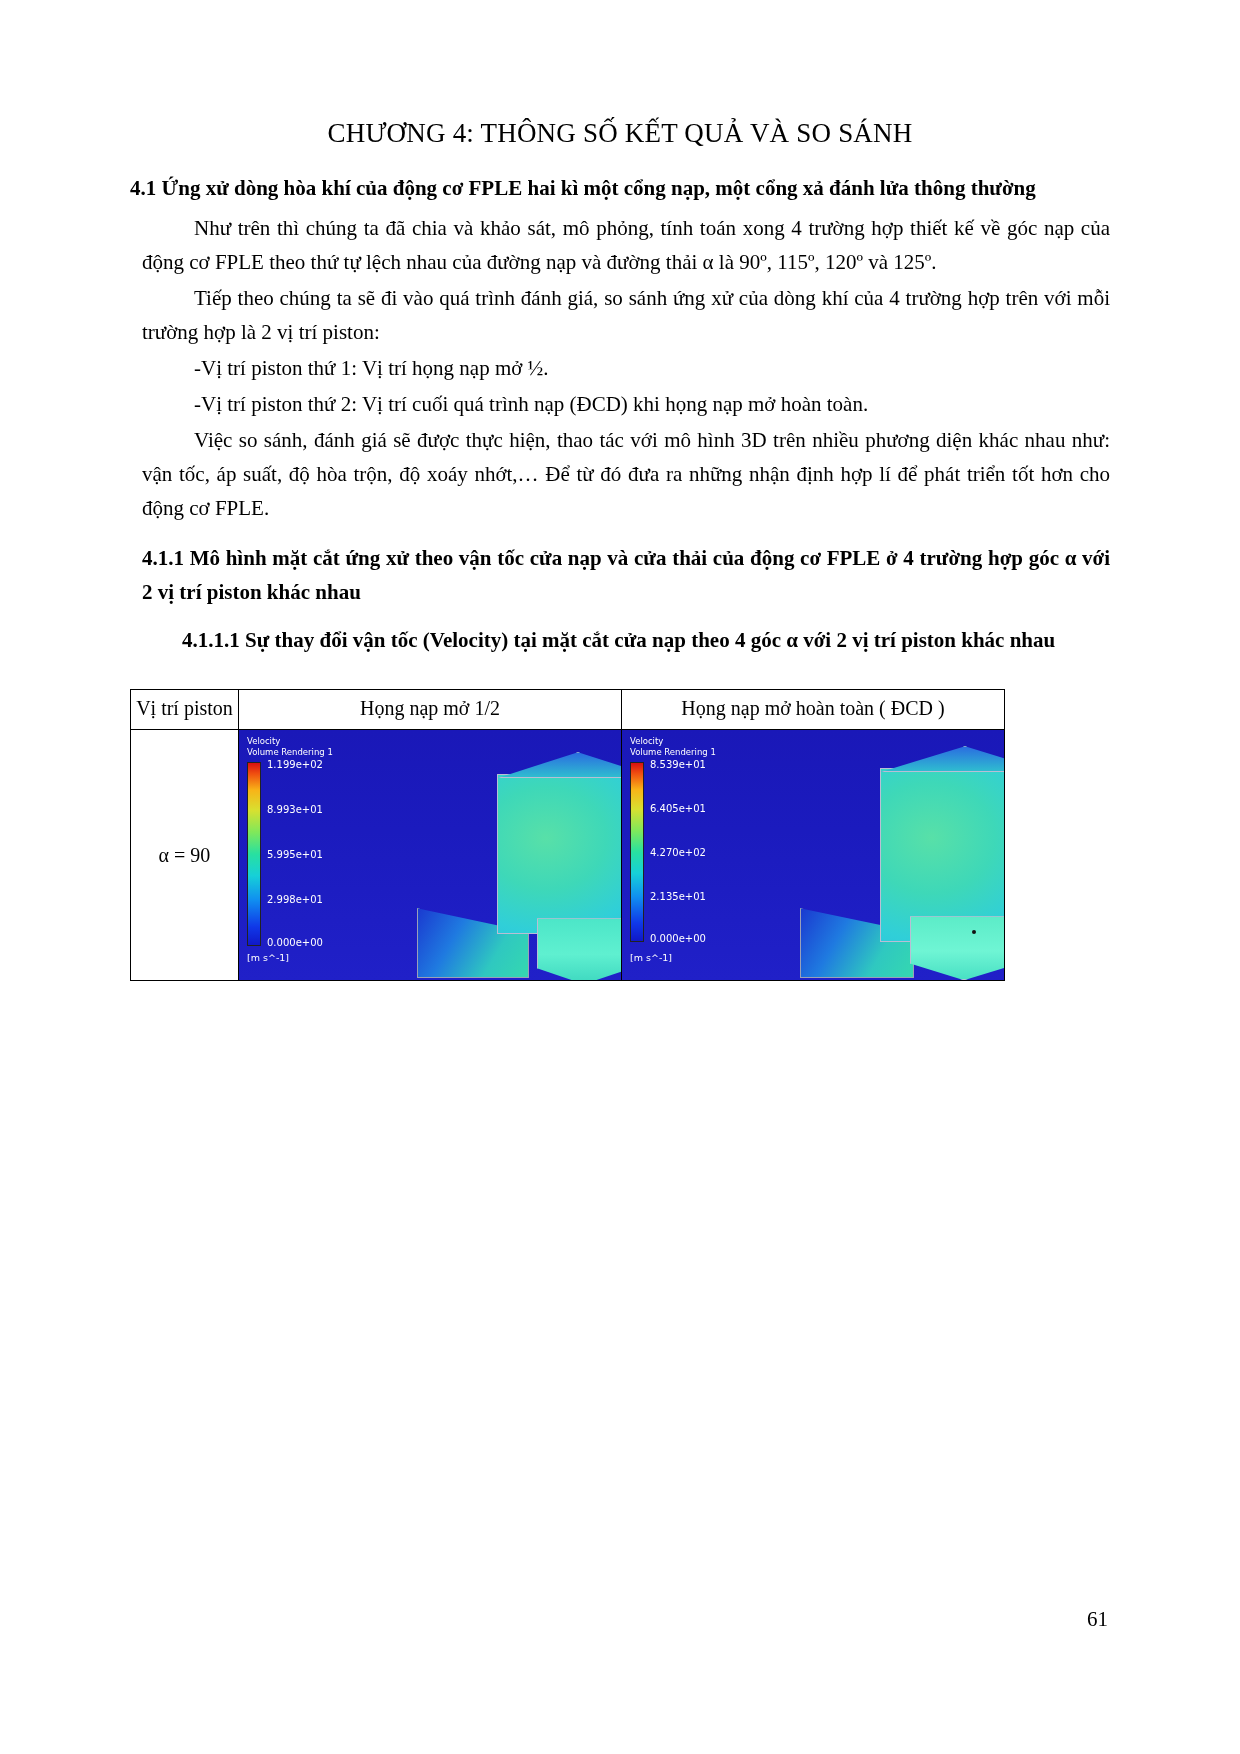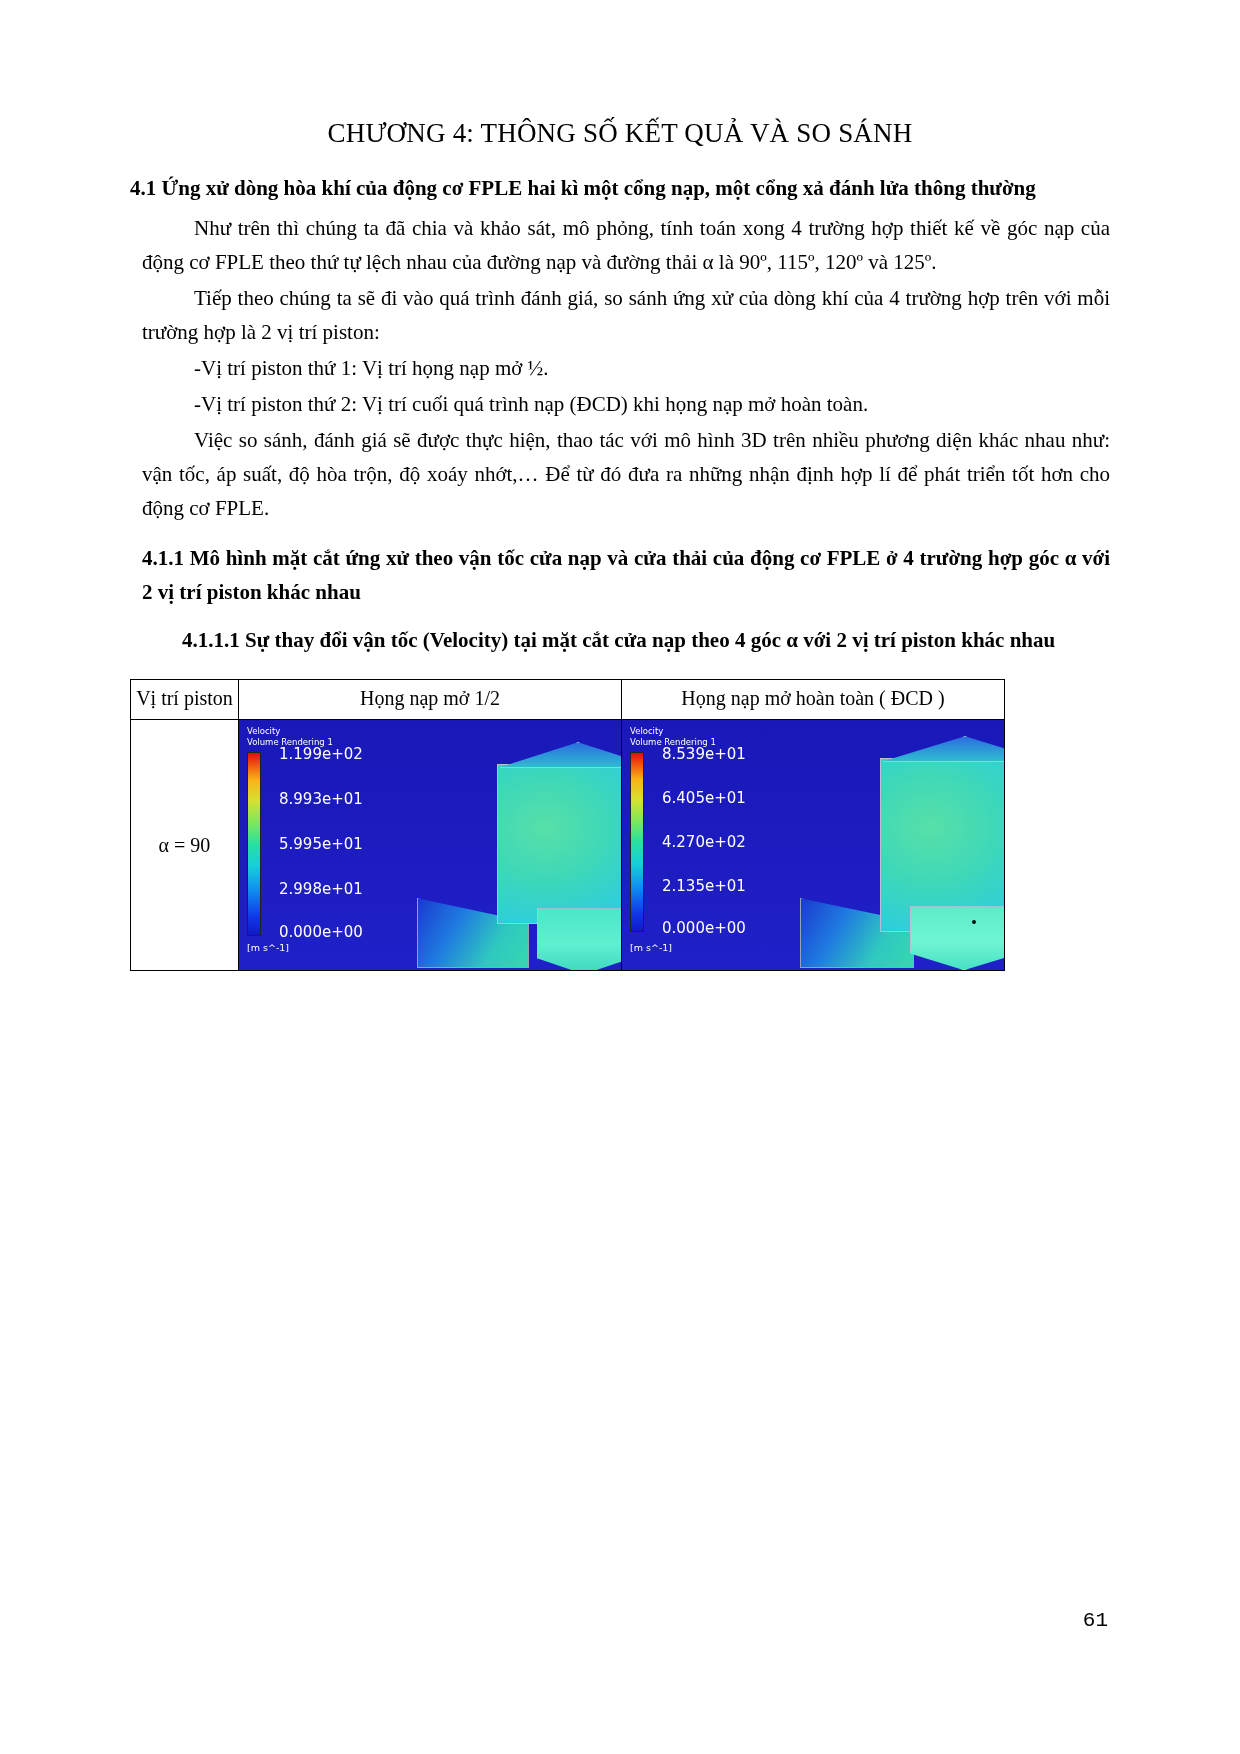--- a/index.html
+++ b/index.html
@@ -54,21 +54,21 @@
   p.body {
     font-size: 21px;
     line-height: 1.62;
     margin: 0 0 2px 12px;
     text-align: justify;
     text-indent: 52px;
   }
 
   
   .fig-table {
-    margin-top: 22px;
+    margin-top: 32px;
     width: 874px;
     border: 1.5px solid #000;
     border-collapse: collapse;
     table-layout: fixed;
   }
   .fig-table td {
     border: 1.5px solid #000;
     padding: 0;
     vertical-align: middle;
     text-align: center;
@@ -128,24 +128,24 @@
   }
   .cbar.short { height: 178px; }
   .ticks {
     position: absolute;
     left: 16px; top: 0;
     width: 100px;
     height: 182px;
   }
   .tick {
     position: absolute;
-    left: 16px;
+    left: 4px;
     color: #fff;
     font-family: "DejaVu Sans", sans-serif;
-    font-size: 15px;
+    font-size: 10px;
     white-space: nowrap;
     transform: translateY(-50%);
   }
   .unit {
     position: absolute;
     left: 0;
     top: 190px;
     color: #fff;
     font-family: "DejaVu Sans", sans-serif;
     font-size: 9.5px;
@@ -172,21 +172,20 @@
     width: 4px; height: 4px;
     border-radius: 50%;
     background: #111;
     z-index: 6;
   }
   .pagenum {
     position: absolute;
     right: 132px;
     bottom: 122px;
     font-size: 21px;
-    font-family: Liberation Mono, monospace;
   }
 </style>
 </head>
 <body>
 
 <div class="page">
 
   <h1 class="chapter-title">CHƯƠNG 4: THÔNG SỐ KẾT QUẢ VÀ SO SÁNH</h1>
 
   <div class="h2">4.1 Ứng xử dòng hòa khí của động cơ FPLE hai kì một cổng nạp, một cổng xả đánh lửa thông thường</div>

